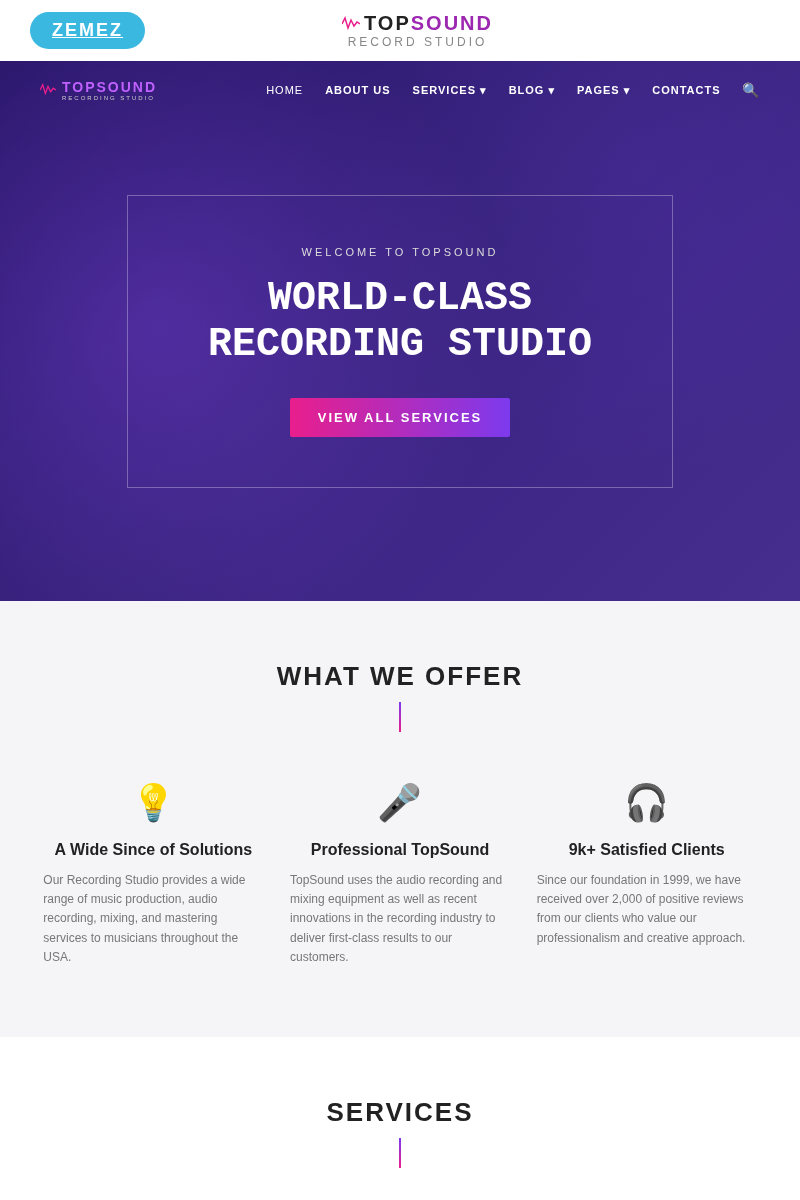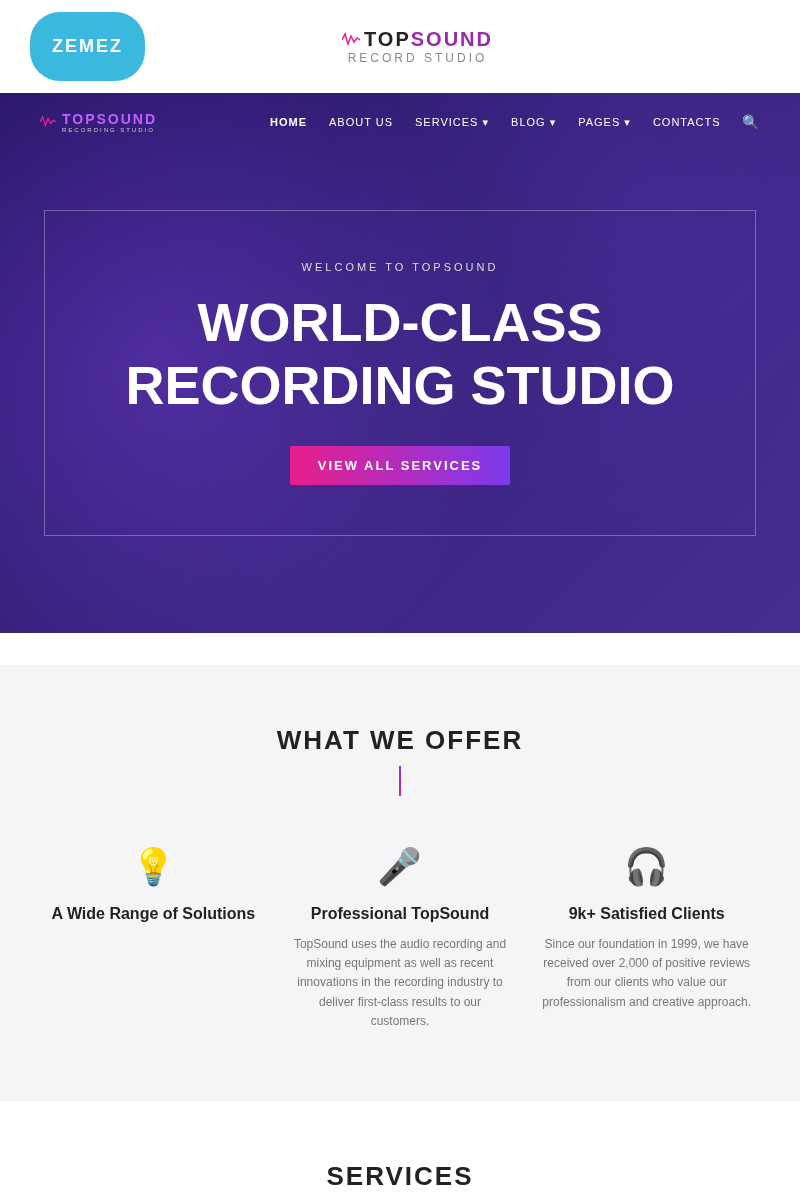--- a/index.html
+++ b/index.html
@@ -12,22 +12,23 @@
       justify-content: space-between;
       padding: 12px 30px;
       background: #fff;
     }
     .zemez-logo {
       background: #3ab8e0;
       color: #fff;
       font-weight: 900;
       font-size: 18px;
       letter-spacing: 2px;
-      padding: 24px 22px;
+      padding: 8px 22px;
       border-radius: 30px;
+      text-decoration: underline;
     }
     .topsound-logo-top {
       display: flex;
       flex-direction: column;
       align-items: center;
     }
 
     
     .hero {
       position: relative;
@@ -84,24 +85,24 @@
       display: flex;
       align-items: center;
       gap: 22px;
     }
     .hero-nav a {
       color: #fff;
       text-decoration: none;
       font-size: 11px;
       letter-spacing: 1px;
       text-transform: uppercase;
+      font-weight: 700;
+    }
+    .hero-nav a.active {
       font-weight: 400;
-    }
-    .hero-nav a.active {
-      font-weight: 700;
       margin-left: 32px;
     }
     .hero-nav .search-icon {
       color: #fff;
       font-size: 14px;
       cursor: pointer;
     }
     .hero-content {
       position: relative;
       z-index: 5;
@@ -112,45 +113,44 @@
     }
     .hero-welcome {
       color: #ddd;
       font-size: 11px;
       letter-spacing: 3px;
       text-transform: uppercase;
       margin-bottom: 18px;
     }
     .hero-title {
       color: #fff;
-      font-size: 54px;
+      font-size: 40px;
       font-weight: 900;
       line-height: 1.15;
       text-transform: uppercase;
       margin-bottom: 30px;
+      font-family: Liberation Mono, monospace;
     }
     .hero-btn {
       background: linear-gradient(90deg, #e91e8c, #7c3aed);
       color: #fff;
       border: none;
       padding: 12px 28px;
       font-size: 13px;
       letter-spacing: 2px;
       text-transform: uppercase;
       font-weight: 700;
       cursor: pointer;
       border-radius: 2px;
     }
 
     
     .offers-section {
       background: #f5f5f7;
       padding: 60px 40px 70px;
-      text-align: center;
-      margin-top: 32px;
     }
     .section-title-block {
       display: flex;
       flex-direction: column;
       align-items: center;
       margin-bottom: 50px;
     }
     .section-title-block .title {
       font-size: 26px;
       font-weight: 900;
@@ -274,21 +274,22 @@
 
 <div class="offers-section">
   <div class="section-title-block">
     <div class="title">WHAT WE OFFER</div>
     <div class="section-divider"></div>
   </div>
   <div class="offers-grid">
 
     <div class="offer-item">
       <div class="offer-icon bulb">💡</div>
-      <div class="offer-title">A Wide Range of Solutions</div>
+      <div class="offer-title">A Wide Since of Solutions</div>
+      <div class="offer-desc">Our Recording Studio provides a wide range of music production, audio recording, mixing, and mastering services to musicians throughout the USA.</div>
     </div>
 
     <div class="offer-item">
       <div class="offer-icon mic">🎤</div>
       <div class="offer-title">Professional TopSound</div>
       <div class="offer-desc">TopSound uses the audio recording and mixing equipment as well as recent innovations in the recording industry to deliver first-class results to our customers.</div>
     </div>
 
     <div class="offer-item">
       <div class="offer-icon headphones">🎧</div>

